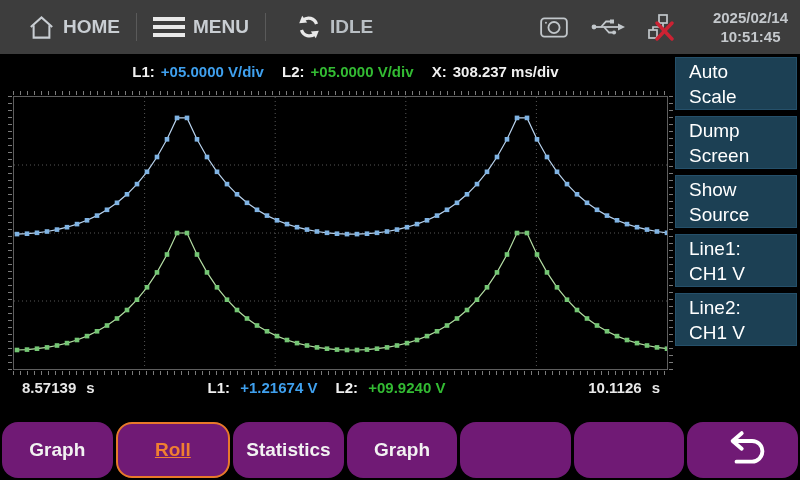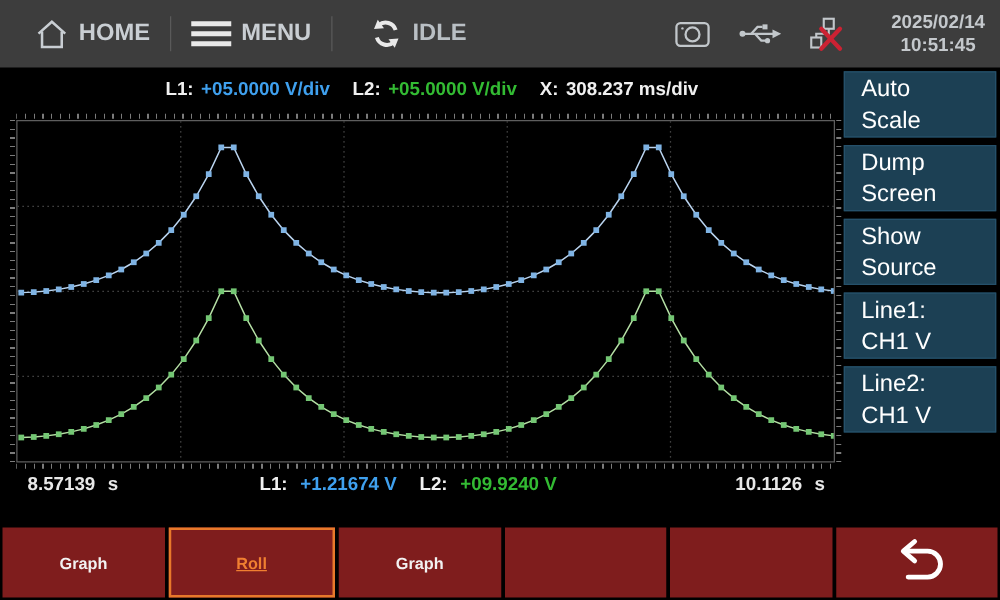--- a/index.html
+++ b/index.html
@@ -58,23 +58,23 @@
     height:53px; background:#1c4054; border:1px solid #25506a;
     color:#fff; font-size:19px; line-height:25px; padding:1px 4px 16px 13px;
     white-space:pre-line; cursor:pointer;
   }
   
   .tabbar {
     position:absolute; left:0; top:420px; width:800px; height:60px;
     background:#000; display:flex; gap:3px; padding:2px 2px;
   }
   .tab {
-    flex:1; background:#7f1d1d; color:#f2f2f2;
+    flex:1; background:#701a75; color:#f2f2f2;
     display:flex; align-items:center; justify-content:center;
-    font-size:13px; font-weight:bold; cursor:pointer;
+    font-size:19px; font-weight:bold; cursor:pointer;border-radius:16px;
   }
   .tab.active { color:#f07f31; border:2px solid #e8792b;text-decoration:underline; }
   .tab.blank { cursor:default; }
   svg { display:block; }
 </style>
 </head>
 <body>
 
 <div class="topbar">
   <div class="tb-item">
@@ -326,20 +326,21 @@
 Source</div>
   <div class="side-btn">Line1:
 CH1 V</div>
   <div class="side-btn">Line2:
 CH1 V</div>
 </div>
 
 <div class="tabbar">
   <div class="tab">Graph</div>
   <div class="tab active">Roll</div>
+  <div class="tab">Statistics</div>
   <div class="tab">Graph</div>
   <div class="tab blank"></div>
   <div class="tab blank"></div>
   <div class="tab">
     <span>
       <svg width="52" height="44" viewBox="0 0 80 68" fill="none" stroke="#ffffff" stroke-width="6" stroke-linecap="round" stroke-linejoin="round">
         <path d="M26 20 H54 A16 16 0 0 1 54 52 H30"></path>
         <path d="M38 8 L24 20 L38 32"></path>
       </svg>
     </span>

